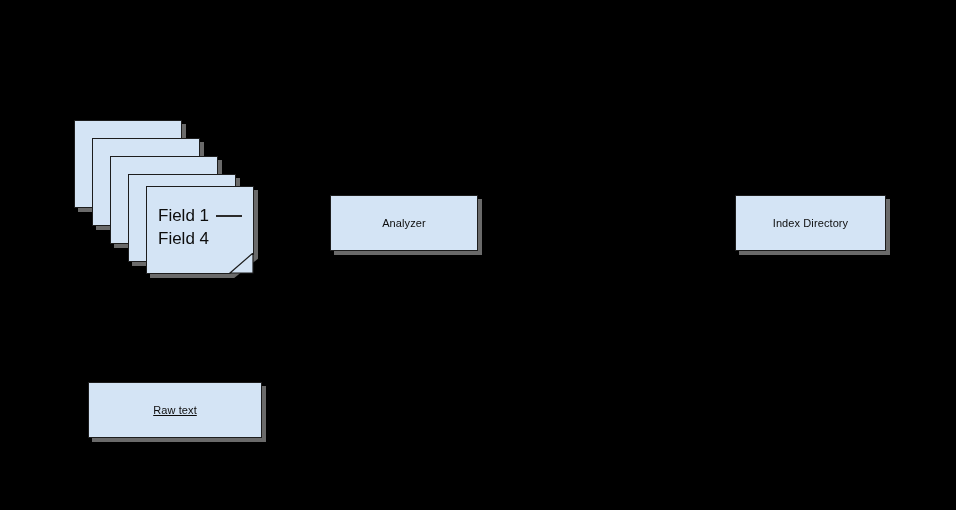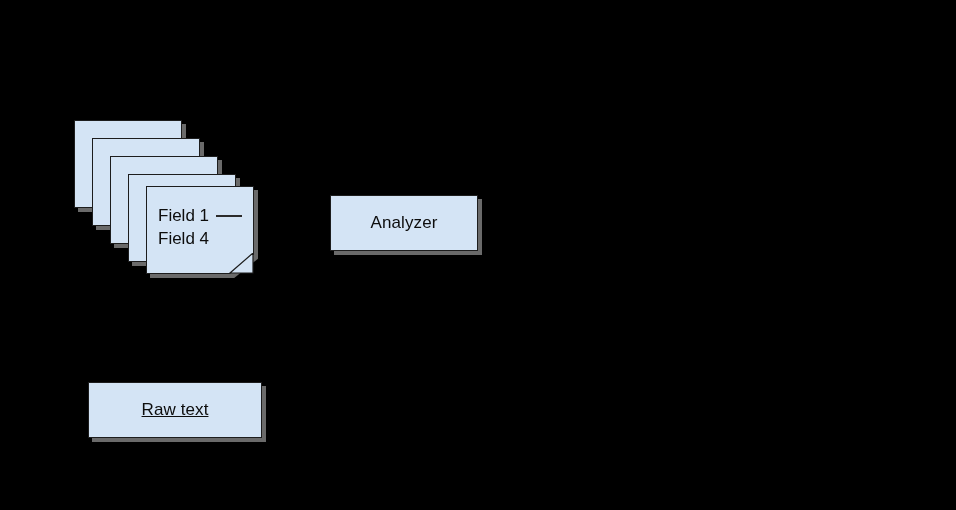--- a/index.html
+++ b/index.html
@@ -22,21 +22,21 @@
   .box {
     position: absolute;
     box-sizing: border-box;
     background: #d4e4f5;
     border: 1px solid #1d1d1d;
     box-shadow: 4px 4px 0 0 #6a6a6a;
     display: flex;
     align-items: center;
     justify-content: center;
     color: #0d0d0d;
-    font-size: 17px;
+    font-size: 11px;
     letter-spacing: 0.1px;
     white-space: nowrap;
   }
 
   
   #doc-stack {
     position: absolute;
     left: 74px;
     top: 120px;
     width: 180px;
@@ -152,18 +152,21 @@
         </div>
       </div>
     </div>
   </div>
 
   <div class="box" id="box-analyzer">
     <span>Analyzer</span>
   </div>
 
 
+  <div class="box" id="box-index-directory">
+    <span>Index Directory</span>
+  </div>
 
   <div class="box" id="box-raw-text">
     <span>Raw text</span>
   </div>
 
 </div>
 
 </body></html>

